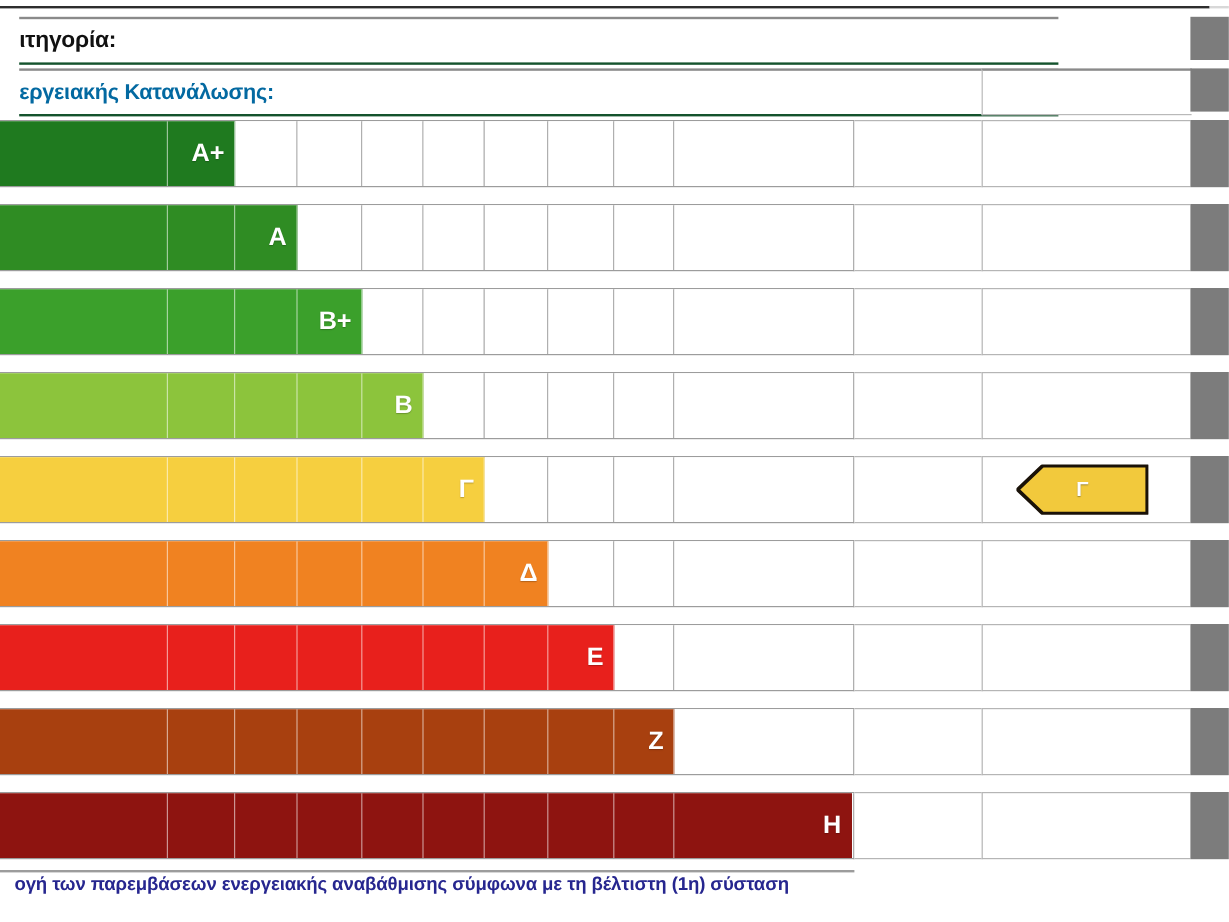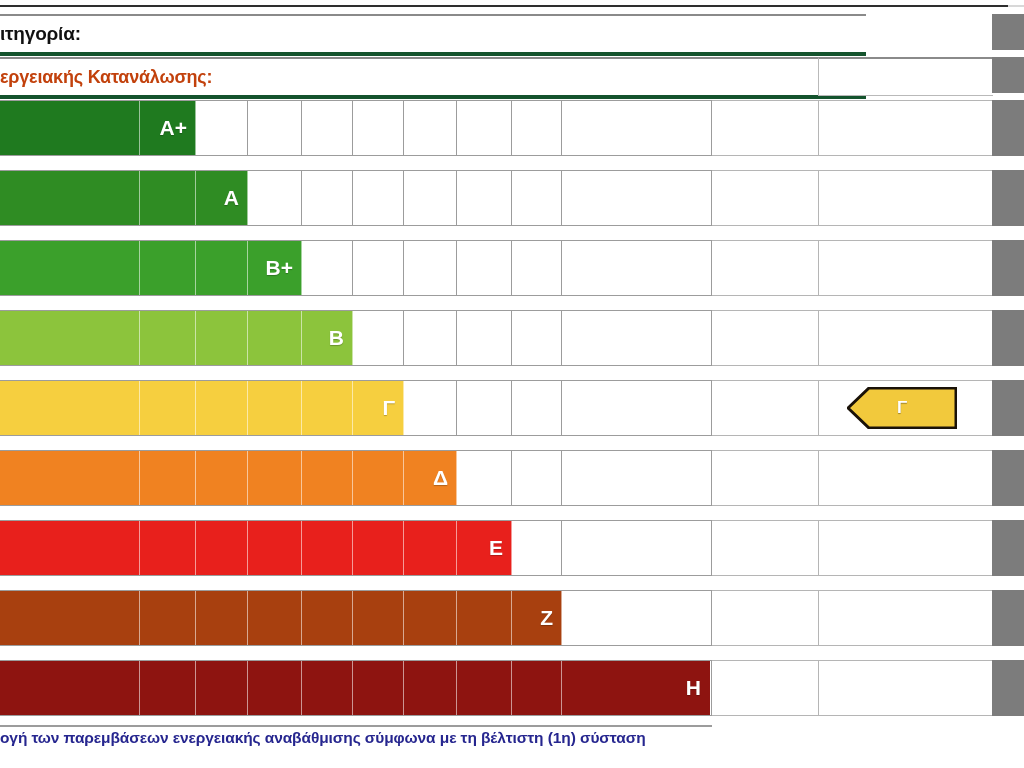--- a/index.html
+++ b/index.html
@@ -10,26 +10,26 @@
     -webkit-font-smoothing:antialiased;
   }
   #stage{position:relative;width:1024px;height:768px;background:#fff;}
 
   
   .toprule{position:absolute;left:0;top:5px;width:1008px;height:2px;background:#2e2e2e;}
   .toprule2{position:absolute;left:1008px;top:5px;width:16px;height:2px;background:#d8d8d8;}
   .topwhite{position:absolute;left:0;top:0;width:1024px;height:5px;background:#fff;}
 
   
-  .hdrow{position:absolute;left:0;background:#ffffff;border-top:2px solid #8a8a8a;border-bottom:4px solid #14532d;padding-left:48px;}
+  .hdrow{position:absolute;left:16px;background:#ffffff;border-top:2px solid #8a8a8a;border-bottom:2px solid #14532d;padding-left:48px;}
   .hdrow .lbl{position:absolute;left:0;top:50%;transform:translateY(-50%);white-space:nowrap;}
   .hd1{top:14px;width:818px;height:36px;}
   .hd2{top:57px;width:818px;height:36px;}
   .hd-title1{font-size:19px;font-weight:bold;color:#111;letter-spacing:-0.2px;}
-  .hd-title2{font-size:18px;font-weight:bold;color:#c2410c;letter-spacing:-0.2px;}
+  .hd-title2{font-size:18px;font-weight:bold;color:#0369a1;letter-spacing:-0.2px;}
 
   .hdcellmid{position:absolute;background:#fff;border-top:2px solid #8a8a8a;border-bottom:1px solid #b9b9b9;border-left:1px solid #b9b9b9;}
   .hdcellmid.c1{left:818px;top:14px;width:174px;height:36px;}
   .hdcellmid.c2{left:818px;top:57px;width:174px;height:36px;}
   .hdcellmid .ctext{position:absolute;left:0;right:0;top:50%;transform:translateY(-50%);
       text-align:center;font-size:18px;font-weight:bold;color:#111;letter-spacing:-0.2px;}
 
   .graystub{position:absolute;left:992px;width:32px;background:#7c7c7c;}
 
   
@@ -53,21 +53,21 @@
      border-right:1px solid #9c9c9c;box-sizing:border-box;}
 
   
   .marker{position:absolute;top:50%;transform:translateY(-50%);height:42px;}
   .marker svg{display:block;}
   .marker .mtext{position:absolute;left:0;right:0;top:50%;transform:translateY(-50%);
      text-align:center;font-size:17px;font-weight:bold;color:#ffffff;
      text-shadow:0 1px 1px rgba(0,0,0,.35);}
 
   
-  .footer{position:absolute;left:0;top:729px;width:956px;height:26px;}
+  .footer{position:absolute;left:12px;top:729px;width:956px;height:26px;}
   .footer .ftxt{position:absolute;left:0;top:0;white-space:nowrap;
      font-size:15.5px;font-weight:bold;color:#26268f;letter-spacing:-0.1px;}
   .bottomrule{position:absolute;left:0;top:725px;width:712px;height:2px;background:#9c9c9c;}
 </style>
 </head>
 <body>
 
 <div id="stage">
 
   <div class="topwhite"></div>

